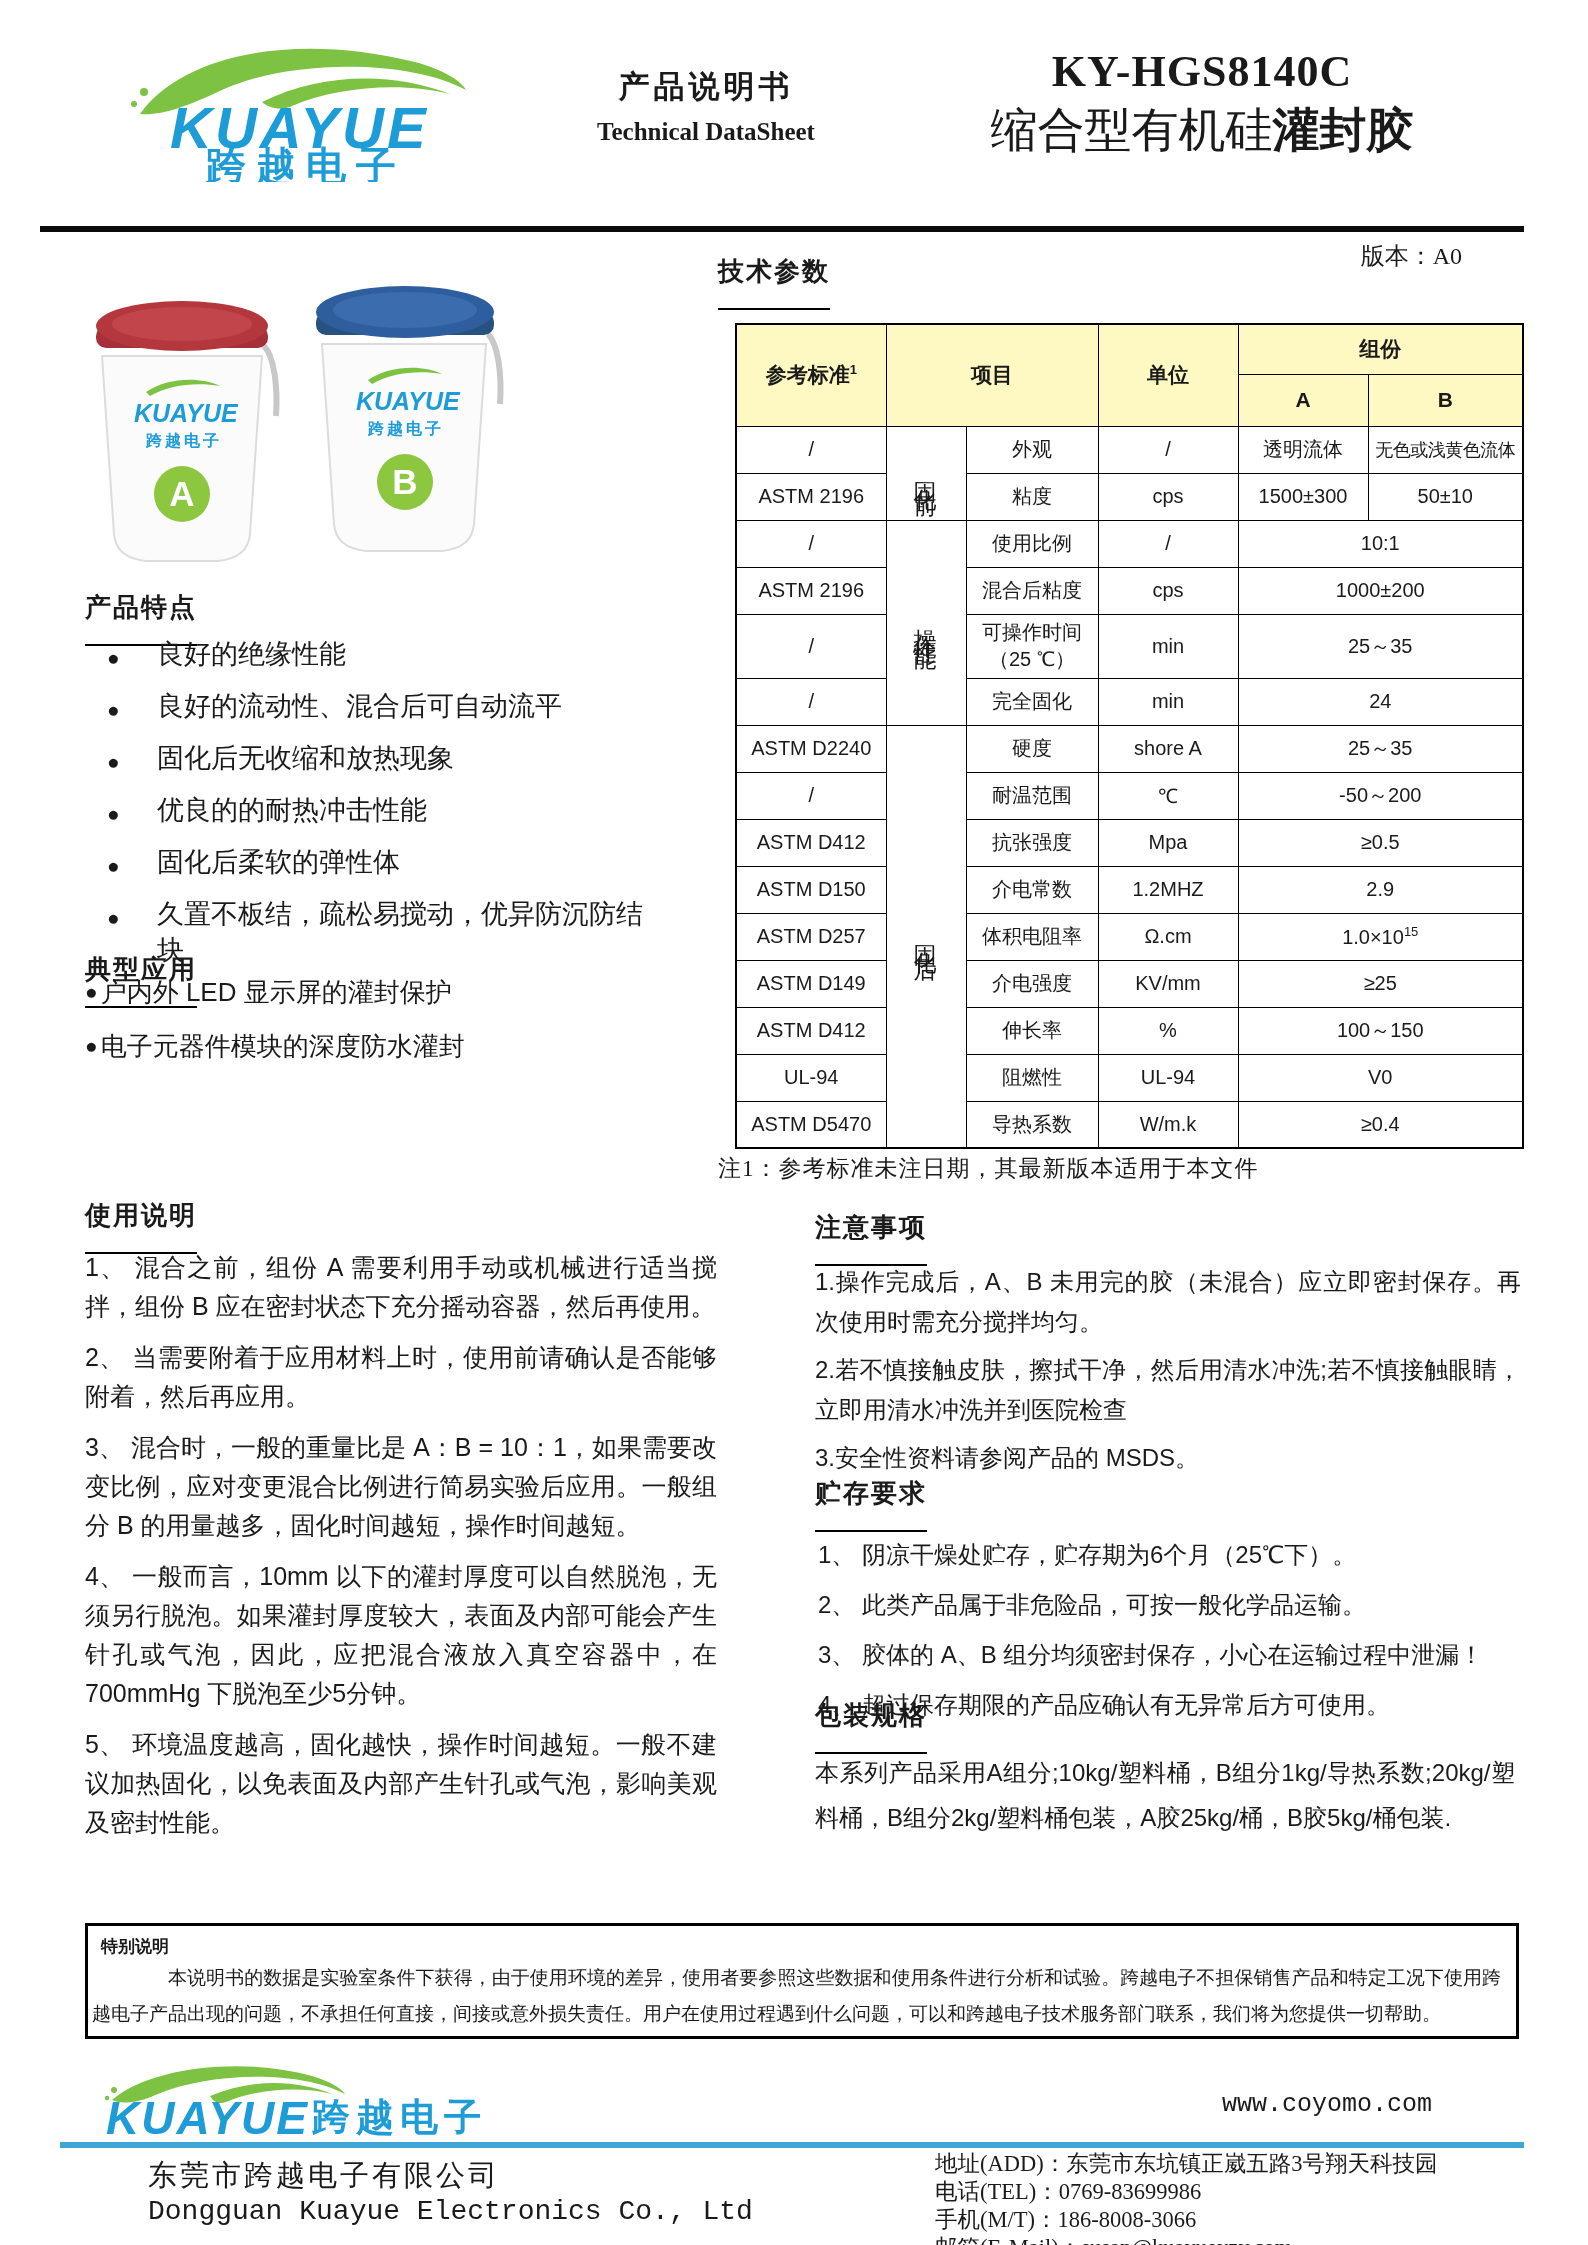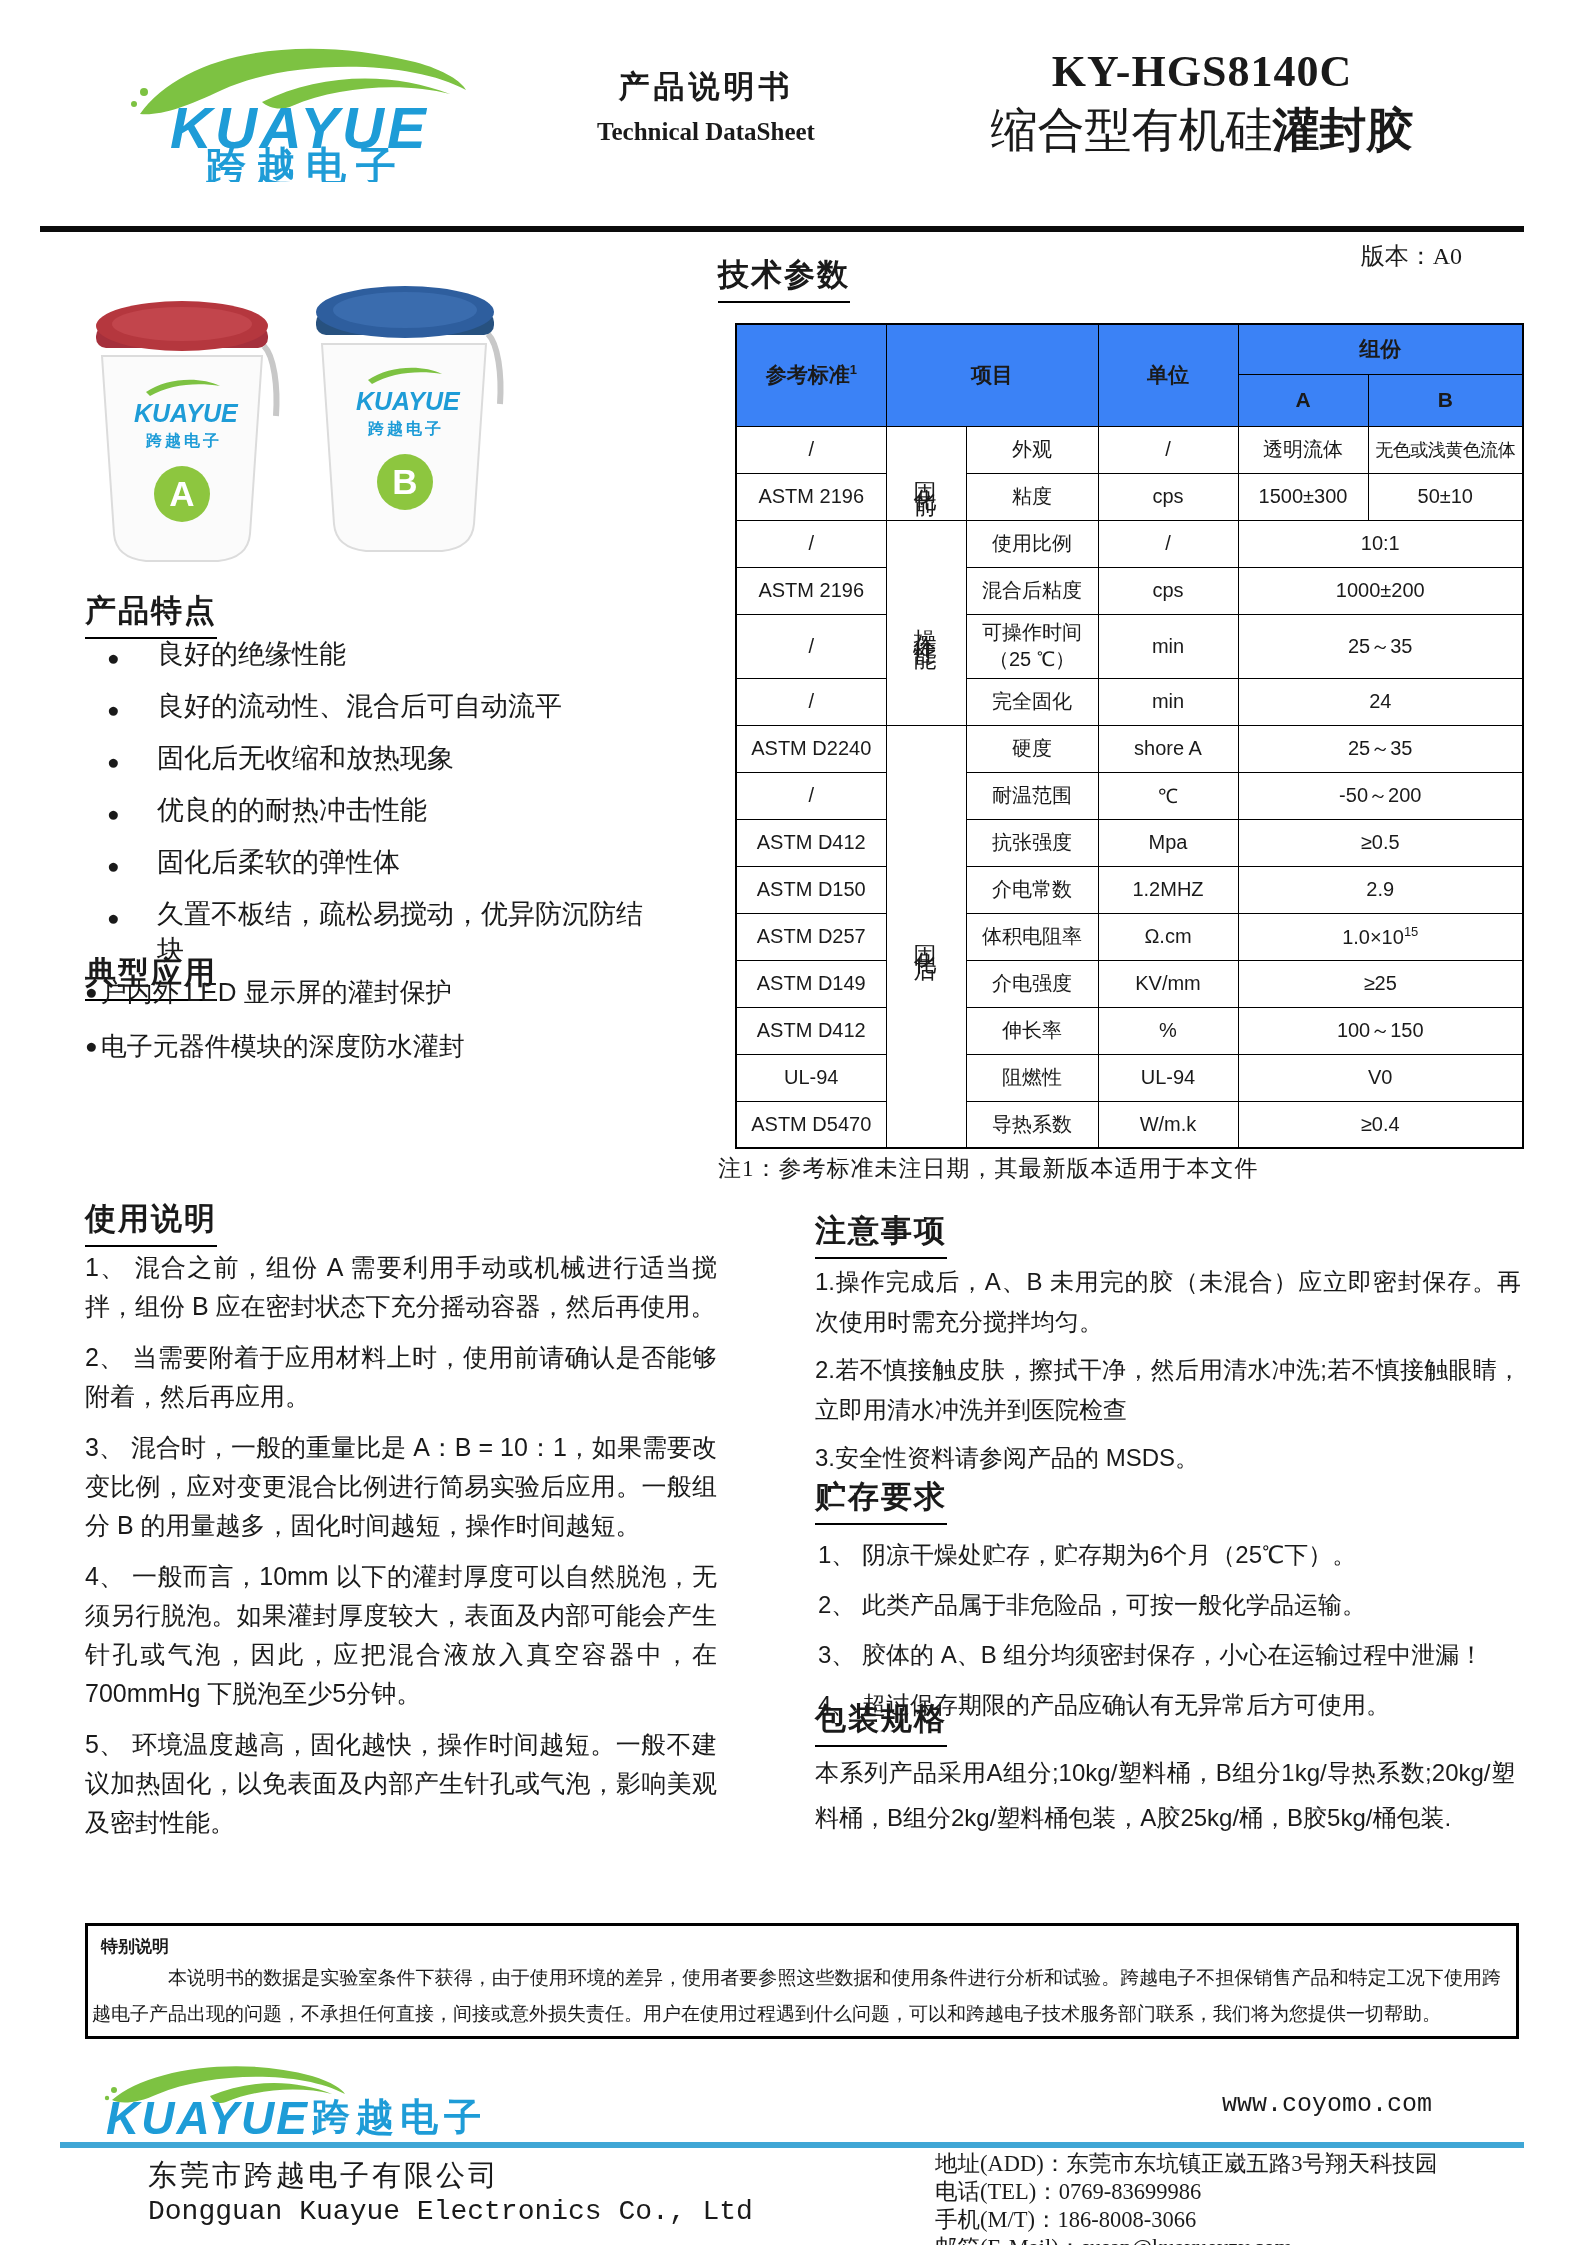--- a/index.html
+++ b/index.html
@@ -17,30 +17,30 @@
   .doc-title-en { font-size:25px; font-weight:bold; font-family:"Liberation Serif", serif; margin-top:10px; }
   .product-block { left:940px; top:46px; width:524px; text-align:center; font-family:"Liberation Serif", serif; }
   .product-model { font-size:44px; font-weight:600; letter-spacing:1px; }
   .product-name  { font-size:47px; margin-top:2px; }
   .product-name .bold { font-weight:bold; }
   .header-divider { left:40px; top:226px; width:1484px; height:6px; background:#0c0c0c; }
   .version { left:1200px; top:240px; width:262px; text-align:right; font-size:24px; font-family:"Liberation Serif", serif; }
 
   
   .sec-h {
-    font-size:31px; font-weight:bold; font-family:Liberation Mono, monospace;
-    letter-spacing:2px; display:inline-block; border-bottom:2.5px solid #000; padding-bottom:5px;
+    font-size:26px; font-weight:bold; font-family:Liberation Mono, monospace;
+    letter-spacing:2px; display:inline-block; border-bottom:2.5px solid #000; padding-bottom:19px;
   }
 
   
   .tech-table { left:735px; top:323px; }
   table { border-collapse:collapse; table-layout:fixed; width:787px; border:2px solid #000; }
   th, td { border:1px solid #000; text-align:center; vertical-align:middle;
            font-size:20px; padding:2px 4px; overflow:hidden; }
-  thead th { background:#3b82f6; font-weight:bold; font-size:21px; }
+  thead th { background:#fef9c3; font-weight:bold; font-size:21px; }
   thead tr:nth-child(1) { height:50px; }
   thead tr:nth-child(2) { height:52px; }
   tbody tr { height:47px; }
   tbody tr.tall { height:64px; }
   td.group { writing-mode:vertical-rl; text-orientation:upright; font-size:23px;
              letter-spacing:6px; padding:6px 0; }
   td.fs18 { font-size:18px; letter-spacing:-0.5px; }
   sup { font-size:13px; }
   .tech-note { left:718px; top:1153px; font-size:23px; font-family:"Liberation Serif", serif; letter-spacing:1px; }
 

